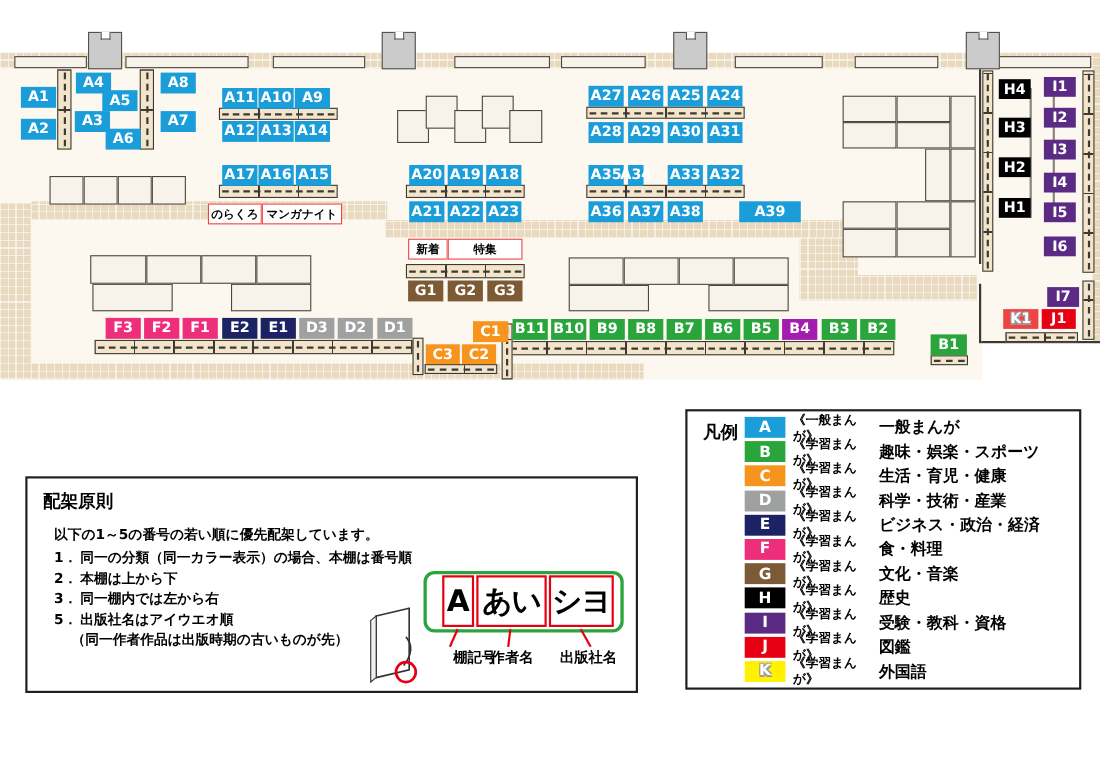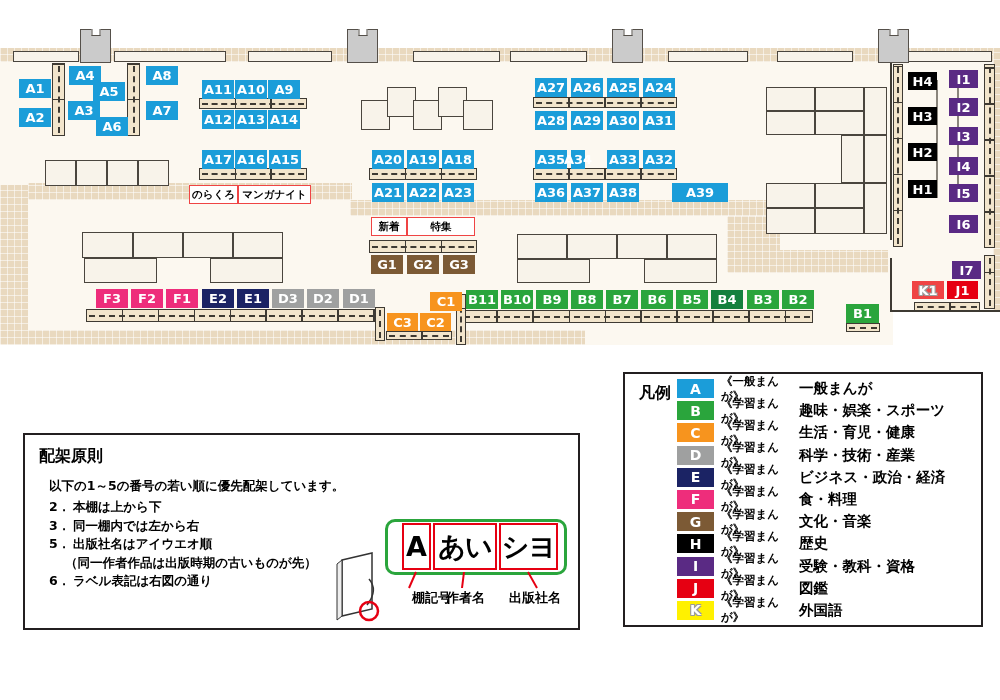--- a/index.html
+++ b/index.html
@@ -202,21 +202,21 @@
     <div class="slabel" style="left: 430px; top: 292px; width: 32px; height: 19px; background: rgb(247, 148, 30);">C1</div>
     <div class="slabel" style="left: 387px; top: 313px; width: 31px; height: 18px; background: rgb(247, 148, 30);">C3</div>
     <div class="slabel" style="left: 420px; top: 313px; width: 31px; height: 18px; background: rgb(247, 148, 30);">C2</div>
     <div class="slabel" style="left: 466px; top: 290px; width: 32px; height: 19px; background: rgb(42, 165, 60);">B11</div>
     <div class="slabel" style="left: 501px; top: 290px; width: 32px; height: 19px; background: rgb(42, 165, 60);">B10</div>
     <div class="slabel" style="left: 536px; top: 290px; width: 32px; height: 19px; background: rgb(42, 165, 60);">B9</div>
     <div class="slabel" style="left: 571px; top: 290px; width: 32px; height: 19px; background: rgb(42, 165, 60);">B8</div>
     <div class="slabel" style="left: 606px; top: 290px; width: 32px; height: 19px; background: rgb(42, 165, 60);">B7</div>
     <div class="slabel" style="left: 641px; top: 290px; width: 32px; height: 19px; background: rgb(42, 165, 60);">B6</div>
     <div class="slabel" style="left: 676px; top: 290px; width: 32px; height: 19px; background: rgb(42, 165, 60);">B5</div>
-    <div class="slabel" style="left: 711px; top: 290px; width: 32px; height: 19px; background: #15803d;">B4</div>
+    <div class="slabel" style="left: 711px; top: 290px; width: 32px; height: 19px; background: #a21caf;">B4</div>
     <div class="slabel" style="left: 747px; top: 290px; width: 32px; height: 19px; background: rgb(42, 165, 60);">B3</div>
     <div class="slabel" style="left: 782px; top: 290px; width: 32px; height: 19px; background: rgb(42, 165, 60);">B2</div>
     <div class="slabel" style="left: 846px; top: 304px; width: 33px; height: 19px; background: rgb(42, 165, 60);">B1</div>
     <div class="slabel" style="left: 908px; top: 72px; width: 29px; height: 18px; background: rgb(0, 0, 0);">H4</div>
     <div class="slabel" style="left: 908px; top: 107px; width: 29px; height: 18px; background: rgb(0, 0, 0);">H3</div>
     <div class="slabel" style="left: 908px; top: 143px; width: 29px; height: 18px; background: rgb(0, 0, 0);">H2</div>
     <div class="slabel" style="left: 908px; top: 180px; width: 29px; height: 18px; background: rgb(0, 0, 0);">H1</div>
     <div class="slabel" style="left: 949px; top: 70px; width: 29px; height: 18px; background: rgb(90, 42, 132);">I1</div>
     <div class="slabel" style="left: 949px; top: 98px; width: 29px; height: 18px; background: rgb(90, 42, 132);">I2</div>
     <div class="slabel" style="left: 949px; top: 127px; width: 29px; height: 18px; background: rgb(90, 42, 132);">I3</div>
@@ -290,25 +290,25 @@
         <span class="series">《学習まんが》</span>
         <span class="catname">外国語</span>
       </div>
     </div>
 </div>
 
 <div id="principles-box">
   <div id="p-title">配架原則</div>
   <div id="p-intro">以下の1～5の番号の若い順に優先配架しています。</div>
   <div id="p-items">
+      <div class="p-item"><span class="p-num">1．</span><span>同一の分類（同一カラー表示）の場合、本棚は番号順</span></div>
       <div class="p-item"><span class="p-num">2．</span><span>本棚は上から下</span></div>
       <div class="p-item"><span class="p-num">3．</span><span>同一棚内では左から右</span></div>
       <div class="p-item"><span class="p-num">5．</span><span>出版社名はアイウエオ順</span></div>
       <div class="p-sub"><span>（同一作者作品は出版時期の古いものが先）</span></div>
-      <div class="p-item"><span class="p-num">6．</span><span>ラベル表記は右図の通り</span></div>
     </div>
 </div>
 
 <div id="diagram-green"></div>
 <div id="rb-code" class="red-box">A</div>
 <div id="rb-author" class="red-box">あい</div>
 <div id="rb-pub" class="red-box">シヨ</div>
 <div id="cap-shelf" class="cap">棚記号</div>
 <div id="cap-author" class="cap">作者名</div>
 <div id="cap-pub" class="cap">出版社名</div>

